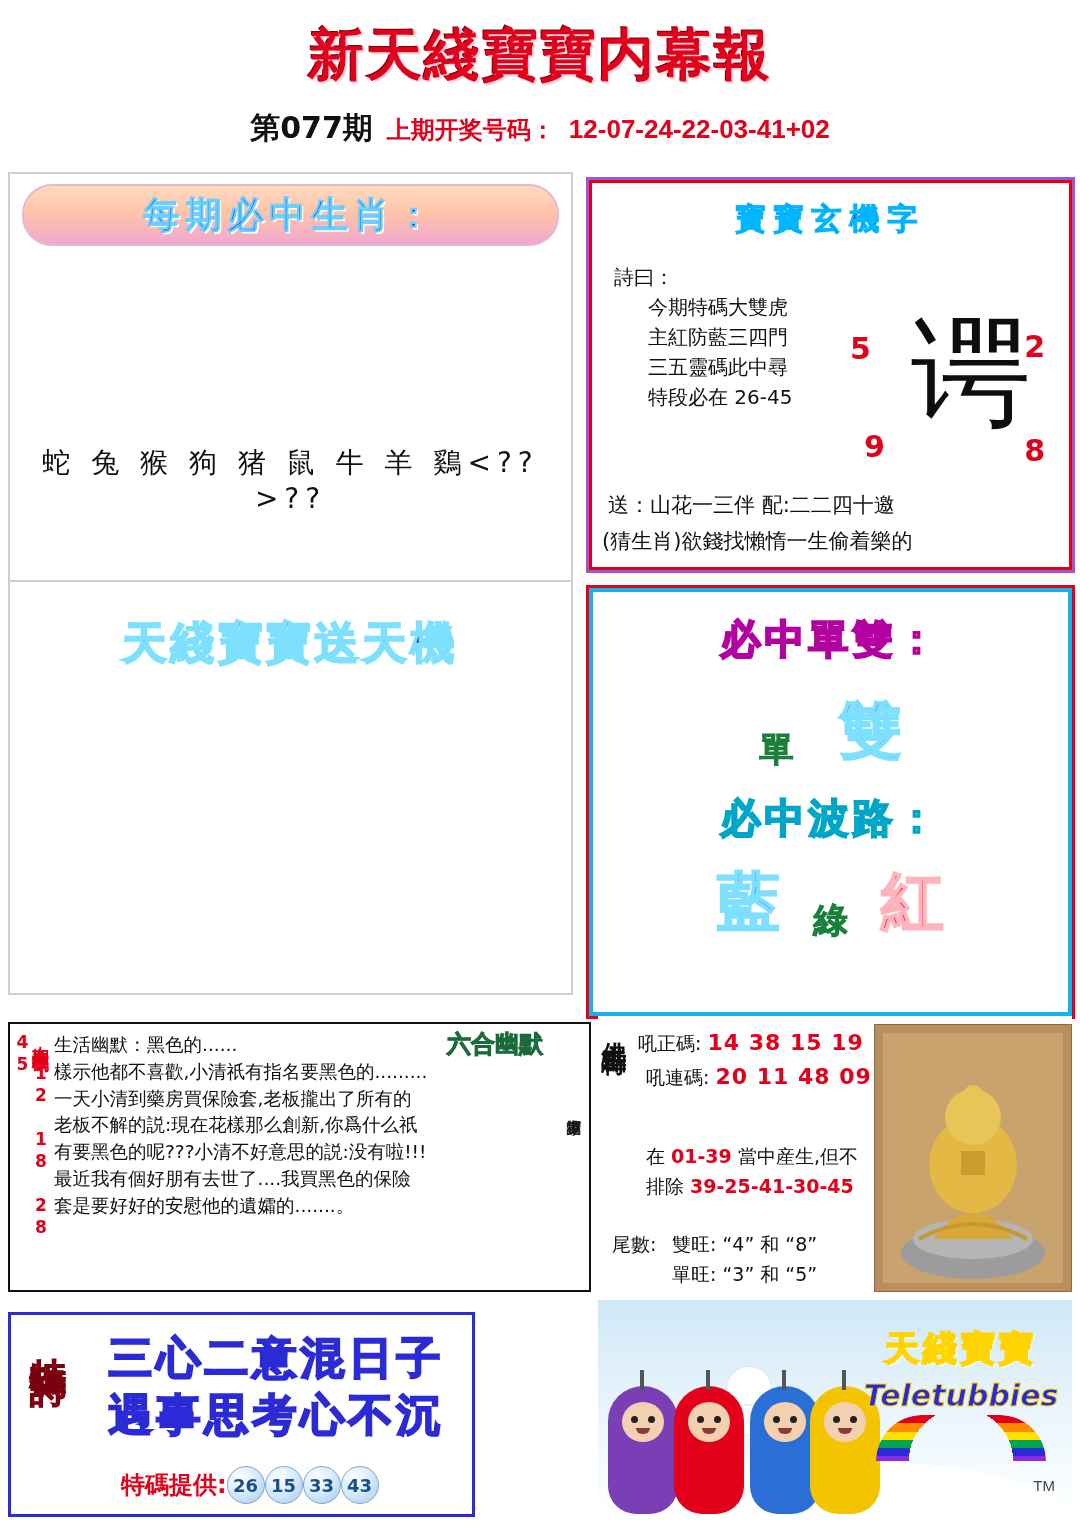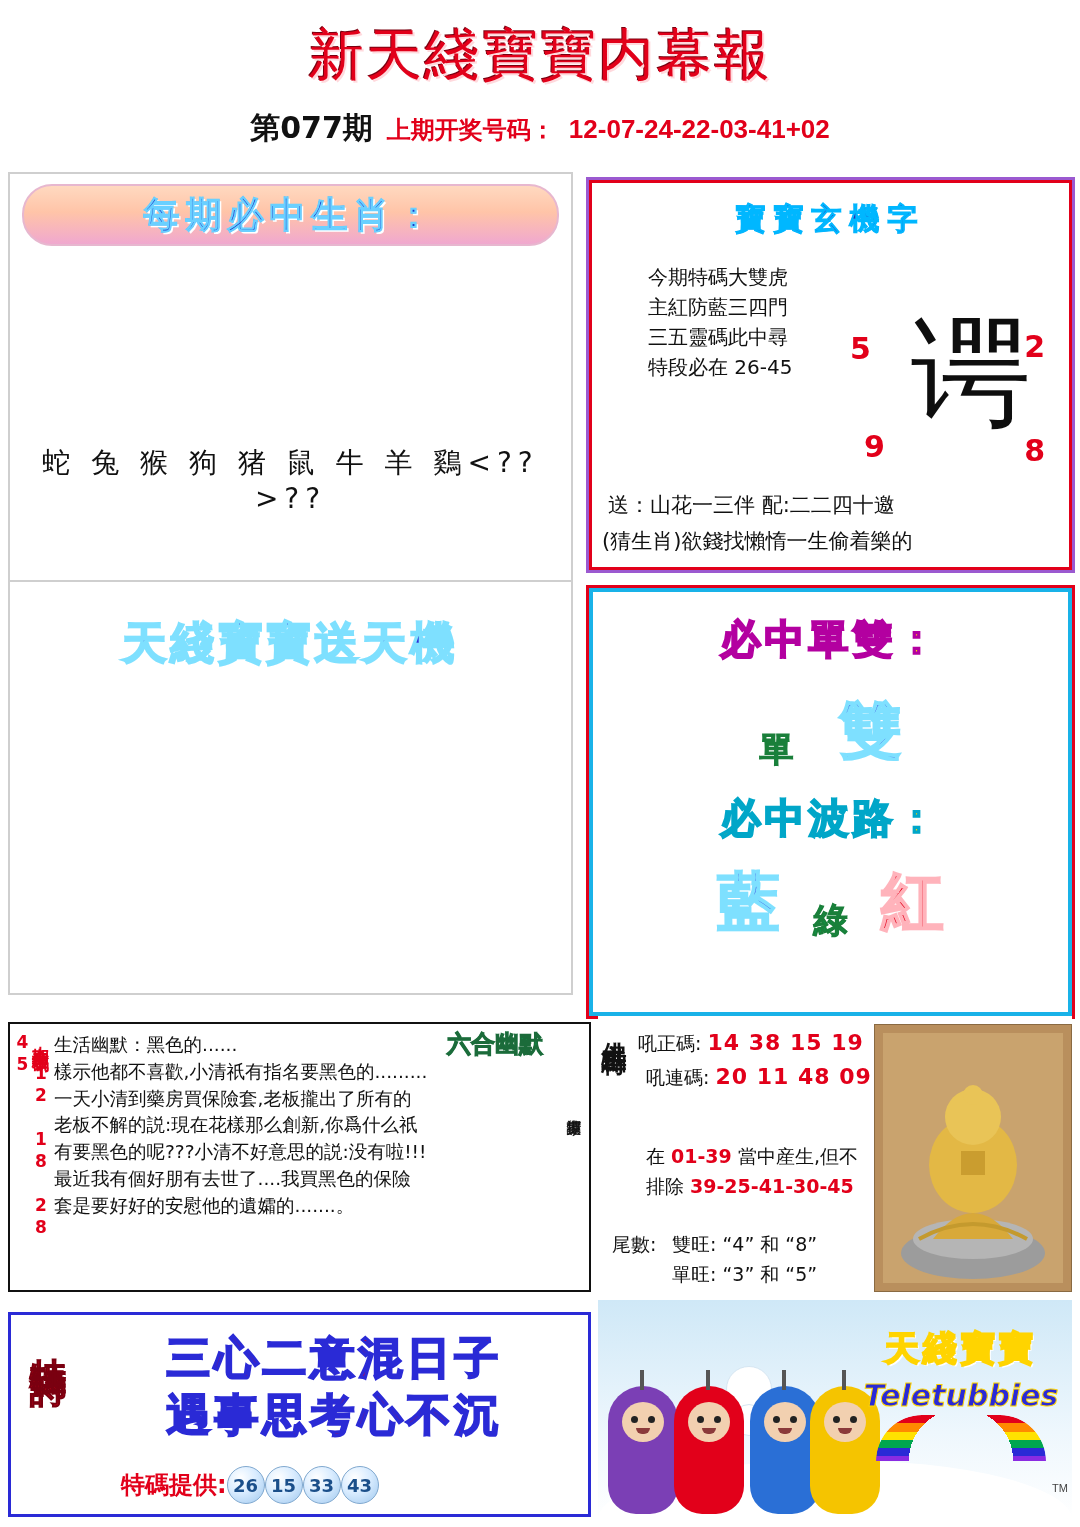--- a/index.html
+++ b/index.html
@@ -12,21 +12,21 @@
     height: 1527px;
     font-family: "Liberation Sans", sans-serif;
     position: relative;
     overflow: hidden;
   }
 
   
   .main-title {
     text-align: center;
     font-family: "DejaVu Sans", sans-serif;
-    font-weight: normal;
+    font-weight: bold;
     font-size: 56px;
     letter-spacing: 2px;
     color: #e2001a;
     margin-top: 18px;
     text-shadow: 2px 2px 0 #ffd9dd, -1px -1px 0 #7a0010;
   }
   .issue-line {
     display: flex;
     justify-content: center;
     align-items: baseline;
@@ -312,21 +312,21 @@
   .bd-img {
     position: absolute;
     right: 0; top: 8px; width: 196px; height: 266px;
     background: linear-gradient(180deg,#d9c6a2 0%, #c8a97e 40%, #a07c4e 100%);
     border: 1px solid #8a6a42;
     overflow: hidden;
   }
 
   
   #p-poem {
-    left: 8px; top: 1312px; width: 583px; height: 205px;
+    left: 8px; top: 1312px; width: 467px; height: 205px;
     border: 3px solid #2a2ad6;
   }
   .poem-side {
     position: absolute;
     left: 12px; top: 14px;
     writing-mode: vertical-rl;
     text-orientation: upright;
     font-family: "DejaVu Sans", sans-serif;
     font-weight: bold;
     font-size: 36px;
@@ -398,22 +398,22 @@
     margin: 2px auto 0 auto;
     width: 170px; height: 46px;
     border-radius: 170px 170px 0 0;
     background:
       linear-gradient(180deg,#e2001a 0 18%, #ff8a00 18% 36%, #ffe100 36% 54%,
                       #00a64f 54% 72%, #2a2ad6 72% 90%, #8a2be2 90% 100%);
     -webkit-mask-image: radial-gradient(circle at 50% 100%, transparent 0 54%, #000 54%);
             mask-image: radial-gradient(circle at 50% 100%, transparent 0 54%, #000 54%);
   }
   .tt-tm {
-    position: absolute; right: 4px; bottom: 26px;
-    font-size: 11px; color: #444;
+    position: absolute; right: 17px; bottom: 26px;
+    font-size: 15px; color: #444;
   }
   .tubby {
     position: absolute; bottom: 6px;
     width: 70px; height: 128px; border-radius: 35px 35px 28px 28px;
   }
   .tubby .face {
     position: absolute; left: 14px; top: 16px;
     width: 42px; height: 40px; border-radius: 50%;
     background: #f2d0b0;
   }
@@ -456,20 +456,21 @@
   <div class="zodiac-banner">
     <span>每期必中生肖：</span>
   </div>
   <div class="zodiac-list">蛇 兔 猴 狗 猪 鼠 牛 羊 鷄&lt;??&gt;??</div>
 </div>
 
 <div class="panel" id="p-xuanji">
   <div class="xj-title">寶寶玄機字</div>
 
   <div class="xj-poem">
+    <div class="lead">詩曰：</div>
     <div class="ln">今期特碼大雙虎</div>
     <div class="ln">主紅防藍三四門</div>
     <div class="ln">三五靈碼此中尋</div>
     <div class="ln">特段必在 26-45</div>
   </div>
 
   <div class="xj-bignum" style="left:258px; top:148px;">5</div>
   <div class="xj-bignum" style="right:24px; top:146px;">2</div>
   <div class="xj-bignum" style="left:272px; top:246px;">9</div>
   <div class="xj-bignum" style="right:24px; top:250px;">8</div>

